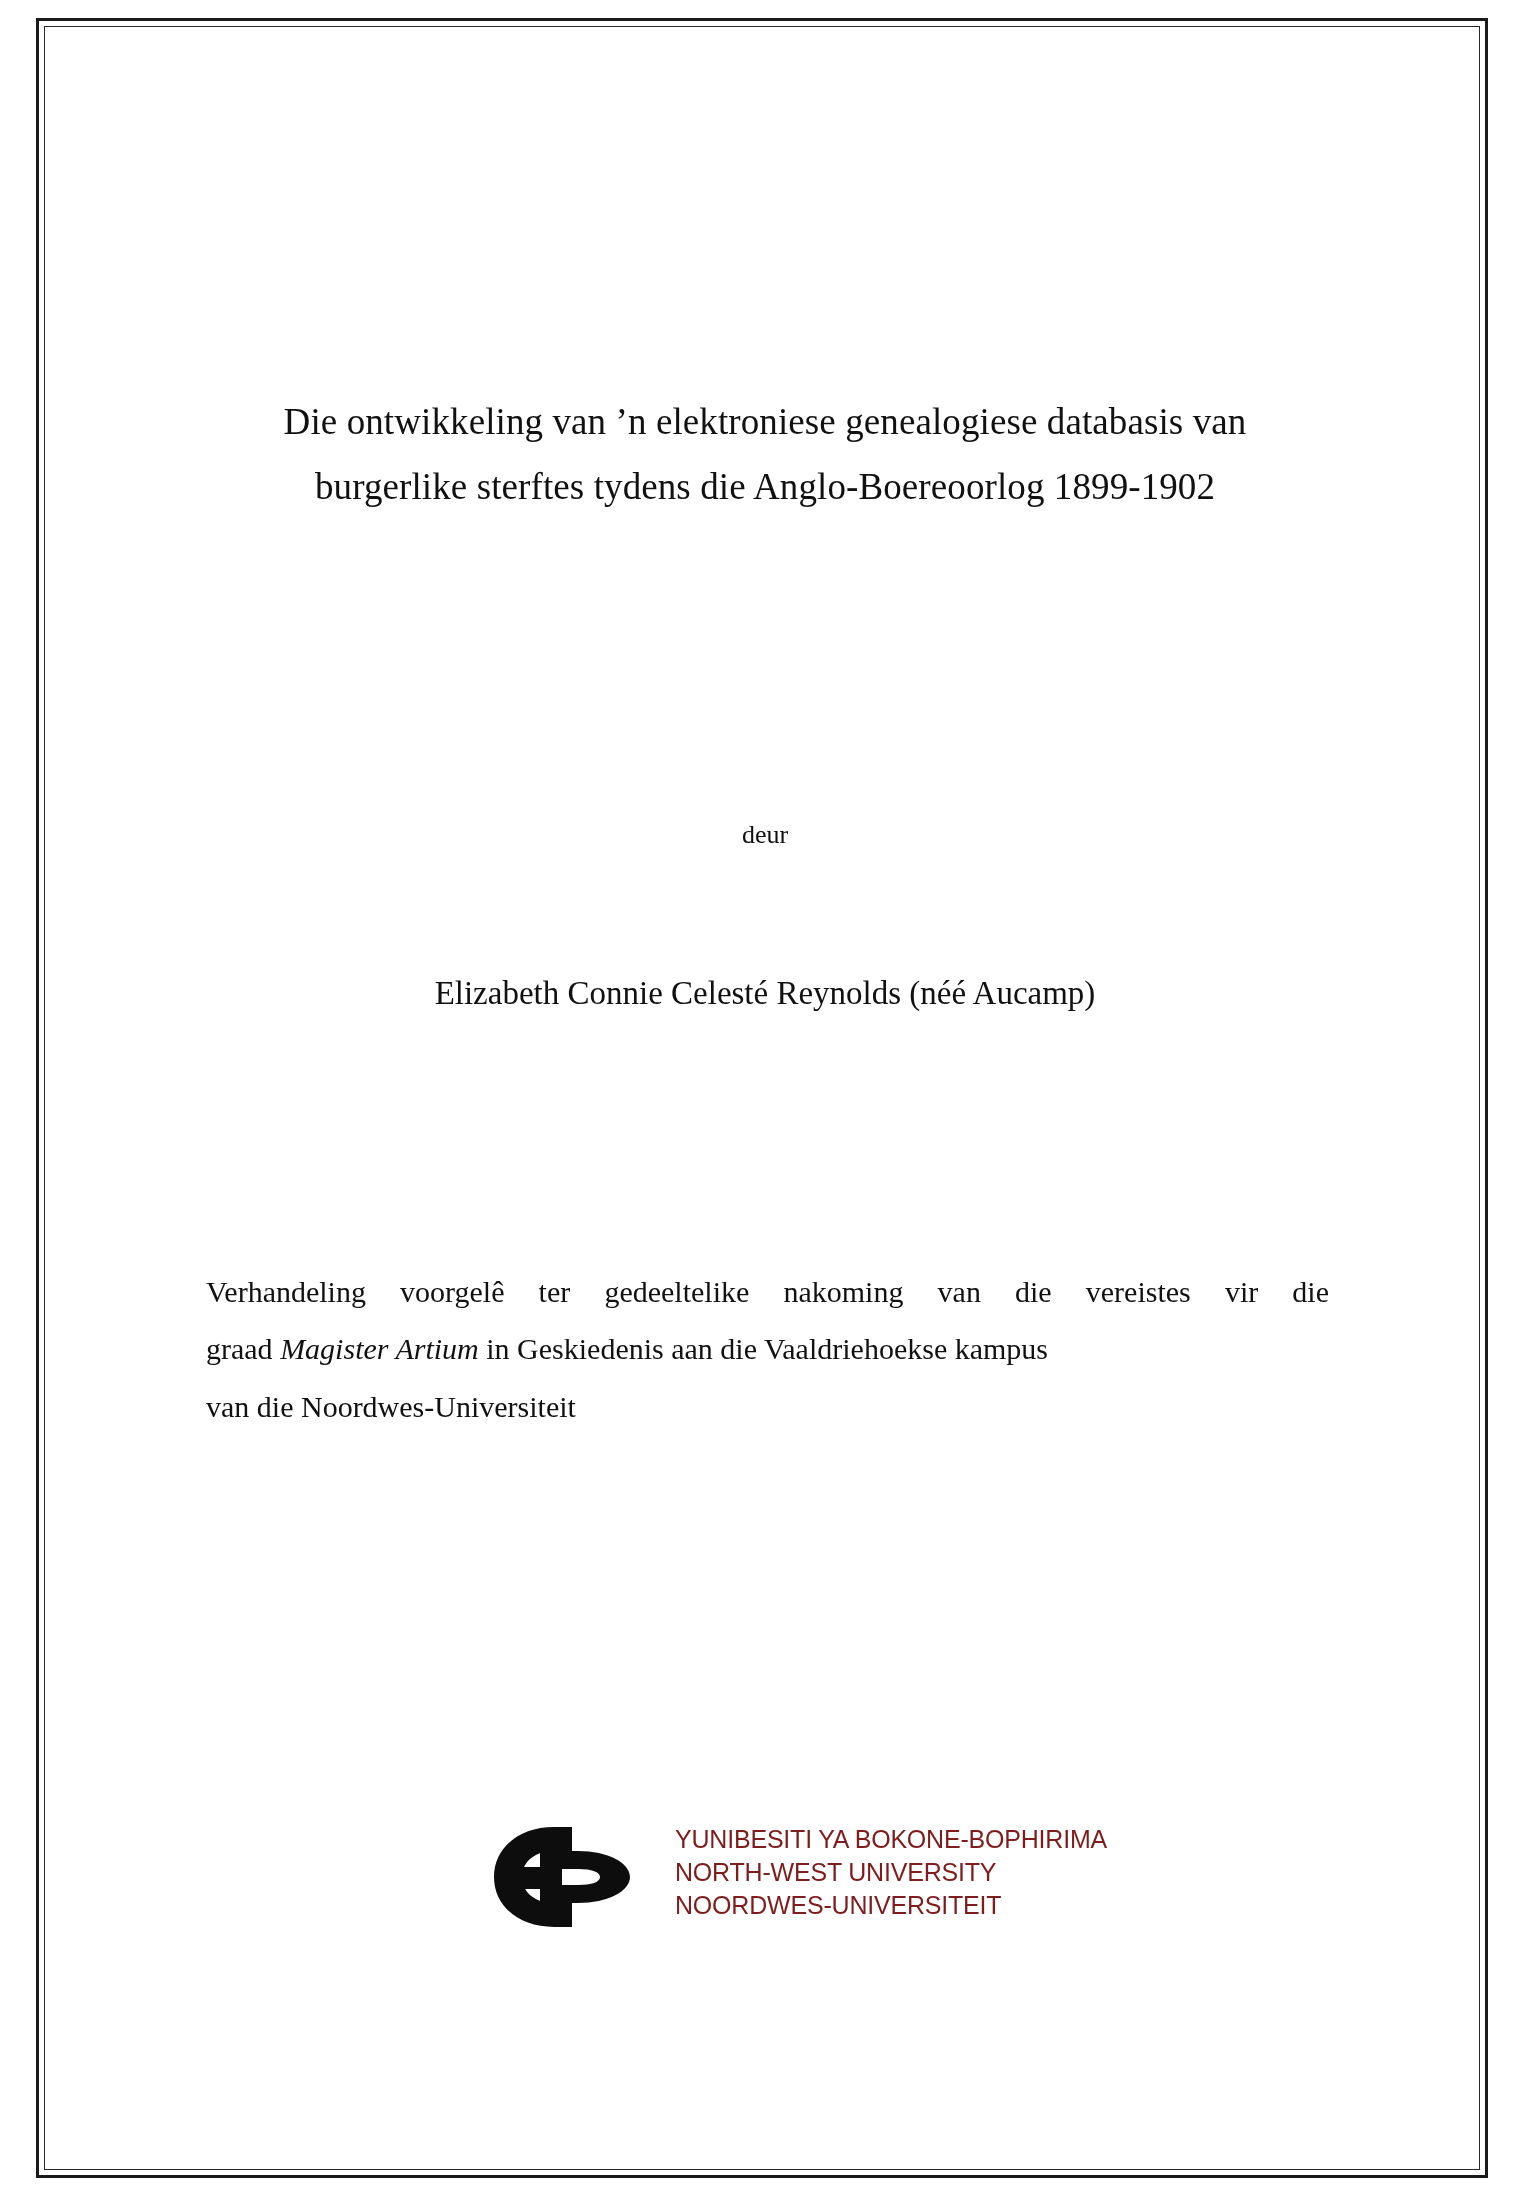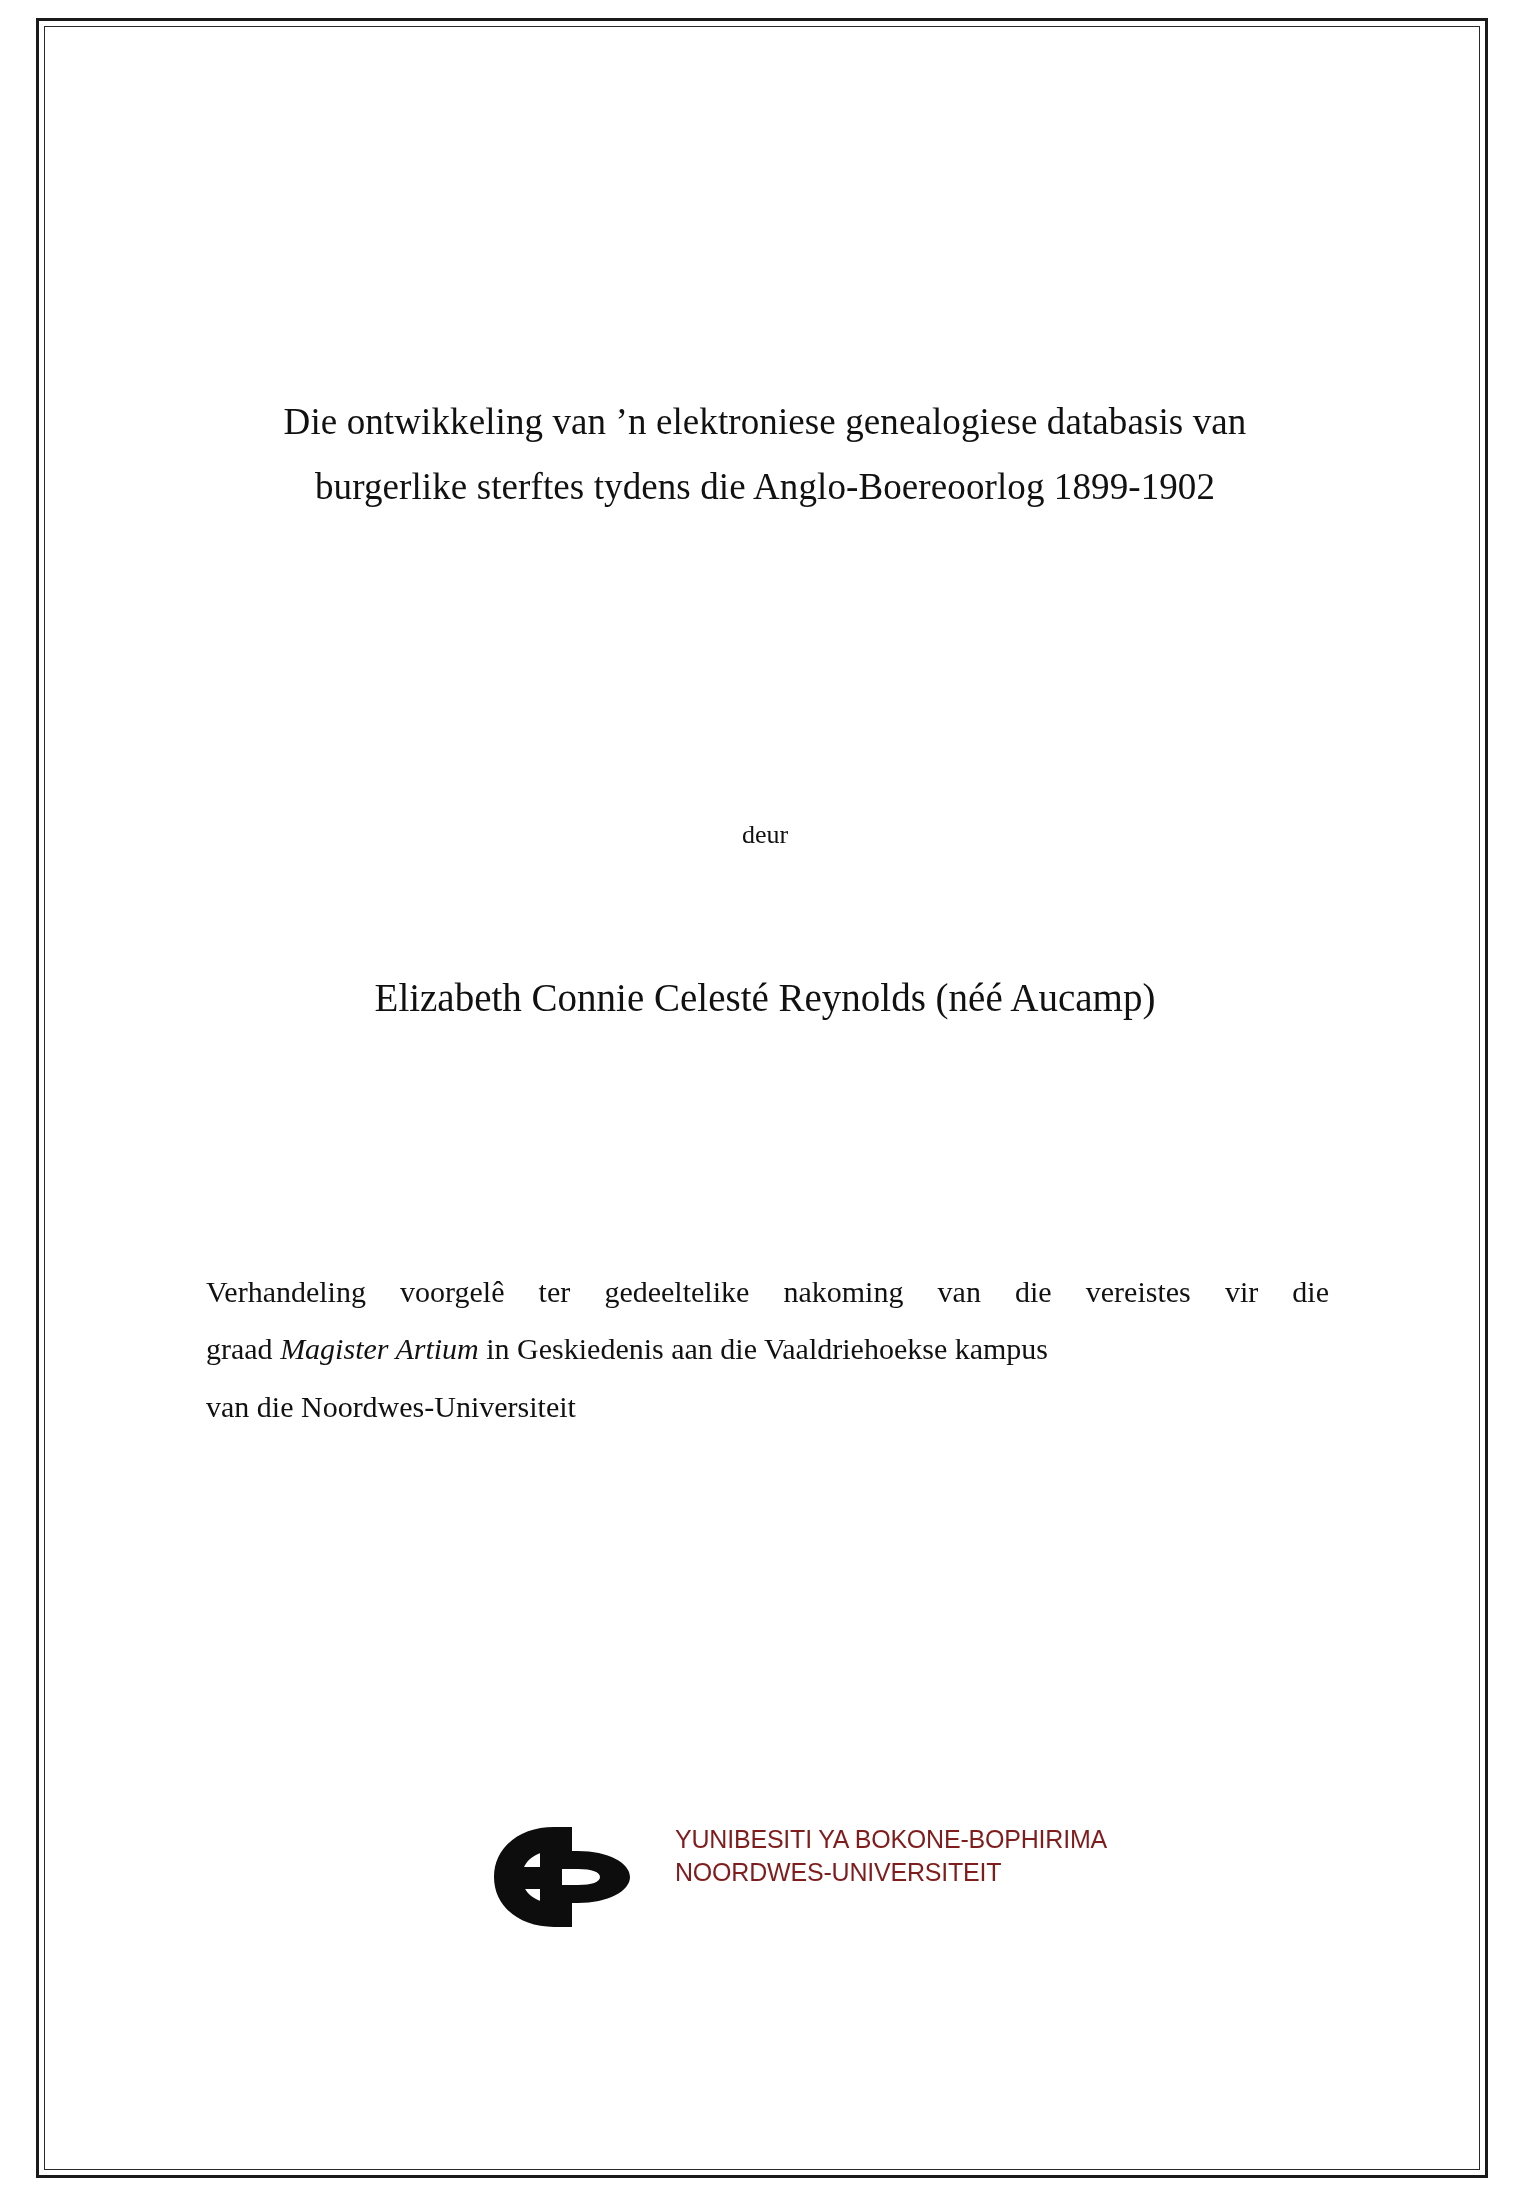--- a/index.html
+++ b/index.html
@@ -73,21 +73,21 @@
     text-align: center;
     font-size: 26px;
   }
 
   .author {
     position: absolute;
     left: 0;
     top: 915px;
     width: 1230px;
     text-align: center;
-    font-size: 39px;
+    font-size: 33px;
   }
 
   .statement {
     position: absolute;
     left: 40px;
     top: 1195px;
     width: 1155px;
     font-size: 30px;
     line-height: 1.38;
   }
@@ -174,18 +174,19 @@
 
           <path d="M74 4 C40 4 14 24 14 54 C14 84 40 104 74 104 L92 104 L92 80 L74 80
                    C56 80 42 70 42 54 C42 38 56 28 74 28 L92 28 L92 4 Z" fill="#0d0d0d"></path>
           <path d="M60 28 L98 28 C128 28 150 40 150 54 C150 68 128 80 98 80 L60 80
                    L60 62 L98 62 C112 62 120 59 120 54 C120 49 112 46 98 46 L60 46 Z" fill="#0d0d0d"></path>
           <rect x="36" y="44" width="46" height="22" fill="#0d0d0d"></rect>
         </svg>
       </div>
       <div class="logo-text">
         <div>YUNIBESITI YA BOKONE-BOPHIRIMA</div>
+        <div>NORTH-WEST UNIVERSITY</div>
         <div>NOORDWES-UNIVERSITEIT</div>
       </div>
     </div>
 
   </div>
 </div>
 
 </body></html>

